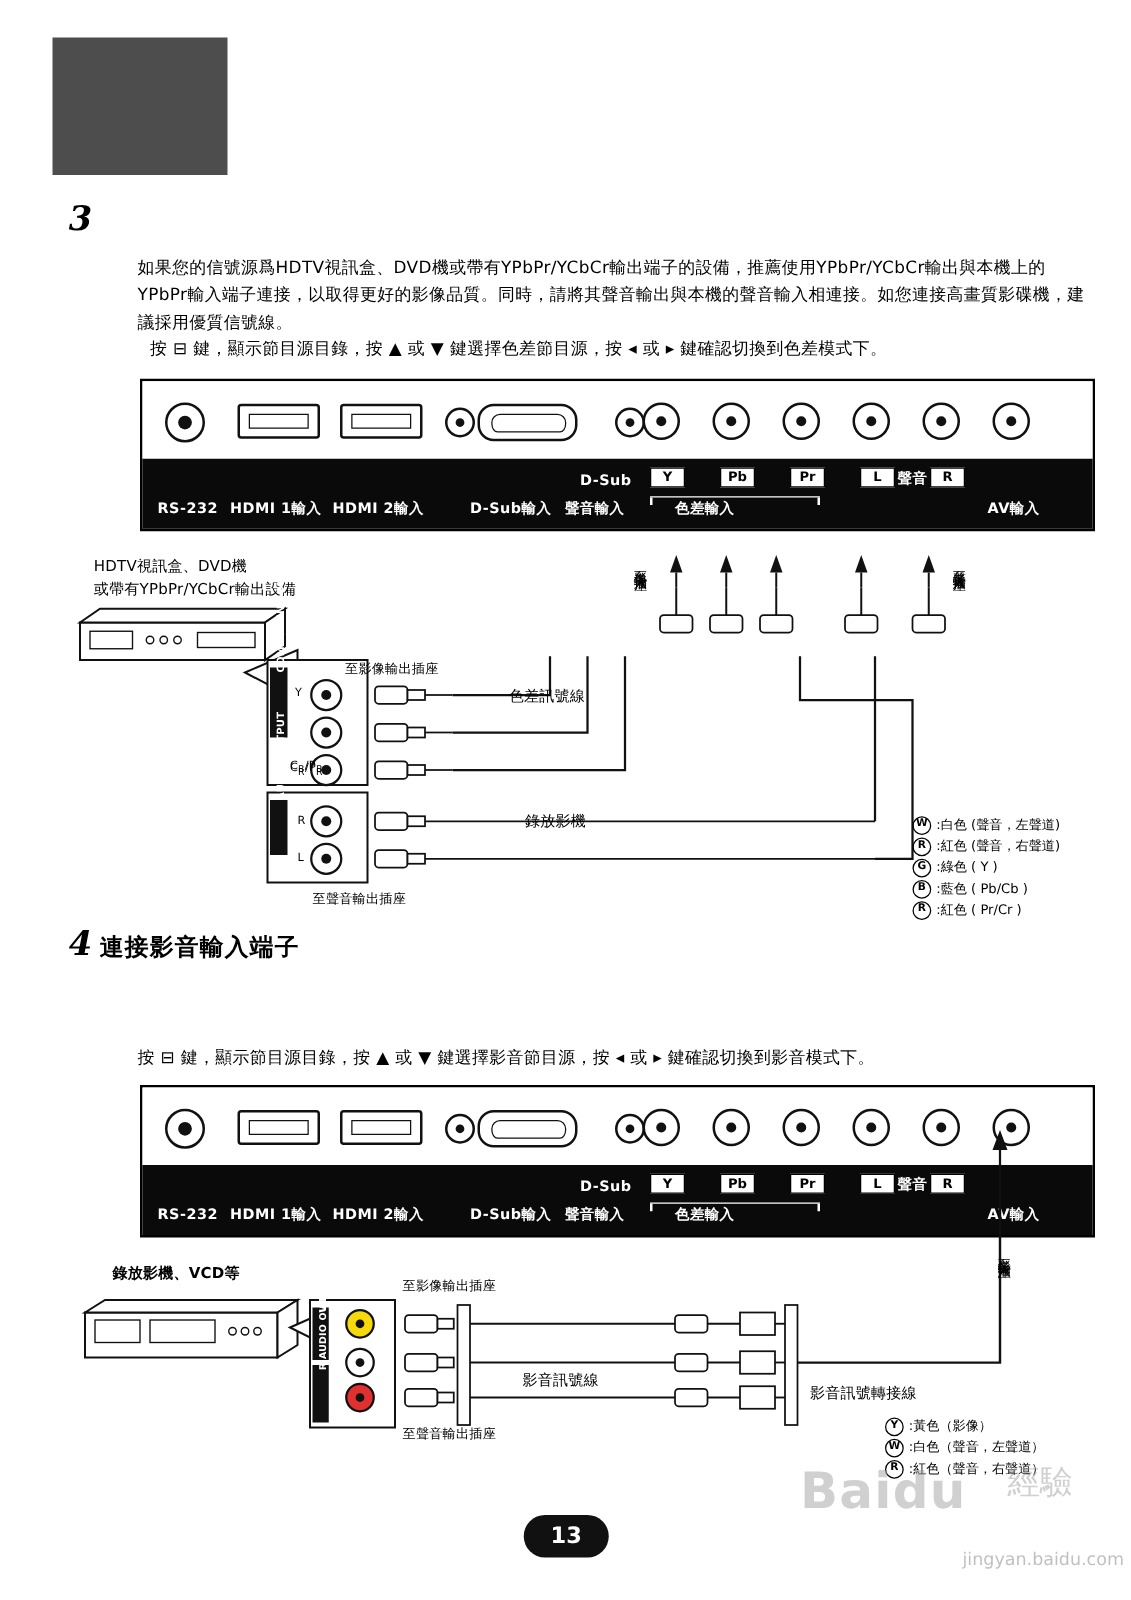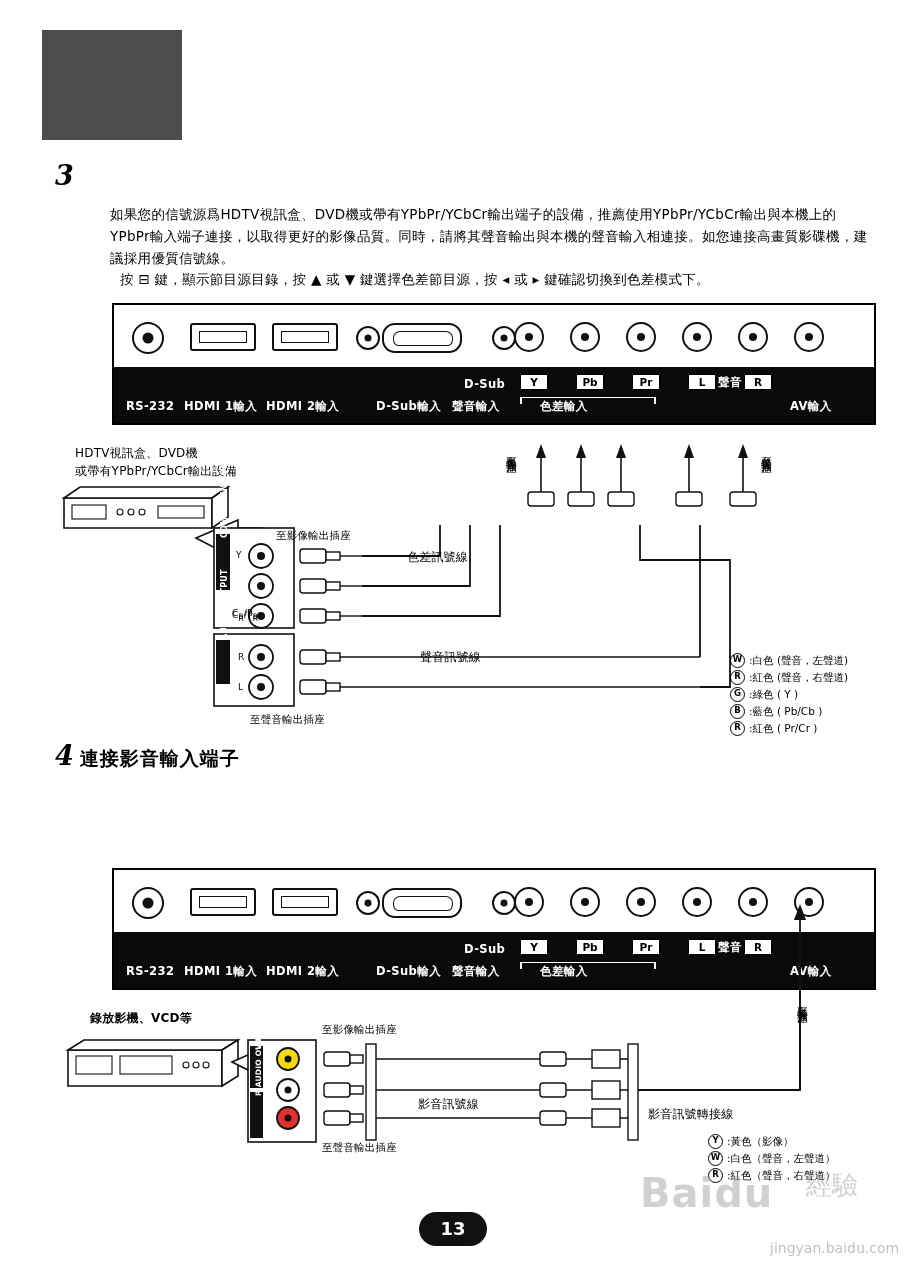--- a/index.html
+++ b/index.html
@@ -225,21 +225,21 @@
         <path d="M581 458 L581 470"></path>
         <path d="M621 458 L621 470"></path>
       <path d="M689 458 L689 470"></path>
         <path d="M743 458 L743 470"></path>
     </g>
   </svg>
 
   <div class="txt sm" style="left:276px;top:528px;">至影像輸出插座</div>
   <div class="txt sm" style="left:250px;top:712px;">至聲音輸出插座</div>
   <div class="txt" style="left:375px;top:548px;margin-left:32px;">色差訊號線</div>
-  <div class="txt" style="left:420px;top:648px;">聲音訊號線</div>
+  <div class="txt" style="left:420px;top:648px;">錄放影機</div>
   <div class="txt sm v" style="left:505px;top:448px;">至影像輸入插座</div>
   <div class="txt sm v" style="left:760px;top:448px;">至聲音輸入插座</div>
   <div class="txt sm" style="left:218px;top:538px;transform:rotate(-90deg);transform-origin:left top;white-space:nowrap;color:#fff;font-weight:bold;font-size:8px;">COMPONENT OUTPUT</div>
   <div class="txt sm" style="left:218px;top:640px;transform:rotate(-90deg);transform-origin:left top;white-space:nowrap;color:#fff;font-weight:bold;font-size:8px;">AUDIO OUTPUT</div>
   <div class="txt sm" style="left:236px;top:548px;font-size:9px;">Y</div>
   <div class="txt sm" style="left:232px;top:578px;font-size:9px;margin-top:28px;">C<sub>B</sub>/P<sub>B</sub></div>
   <div class="txt sm" style="left:232px;top:608px;font-size:9px;">C<sub>R</sub>/P<sub>R</sub></div>
   <div class="txt sm" style="left:238px;top:650px;font-size:9px;">R</div>
   <div class="txt sm" style="left:238px;top:680px;font-size:9px;">L</div>
 
@@ -263,20 +263,21 @@
     <div class="row">
         <span class="cmark">R</span>
         <span>:紅色 ( Pr/Cr )</span>
       </div>
   </div>
 
   <div class="sec4">
     <span class="sec-num">4</span>
     <span class="sec-title">連接影音輸入端子</span>
   </div>
+  <div class="para p4b">按 ⊟ 鍵，顯示節目源目錄，按 ▲ 或 ▼ 鍵選擇影音節目源，按 ◂ 或 ▸ 鍵確認切換到影音模式下。</div>
 
   <div class="panel" id="panel2">
     <div class="top">
       <div class="jack-ring" style="left:18px;top:17px;width:28px;height:28px;">
         <div style="position:absolute;left:50%;top:50%;width:11px;height:11px;background:#111;border-radius:50%;transform:translate(-50%,-50%);"></div>
       </div>
       <div class="slot" style="left:76px;top:18px;"></div>
       <div class="slot" style="left:158px;top:18px;"></div>
       <div class="jack-ring" style="left:242px;top:21px;width:20px;height:20px;">
         <div style="position:absolute;left:50%;top:50%;width:7px;height:7px;background:#111;border-radius:50%;transform:translate(-50%,-50%);"></div>

